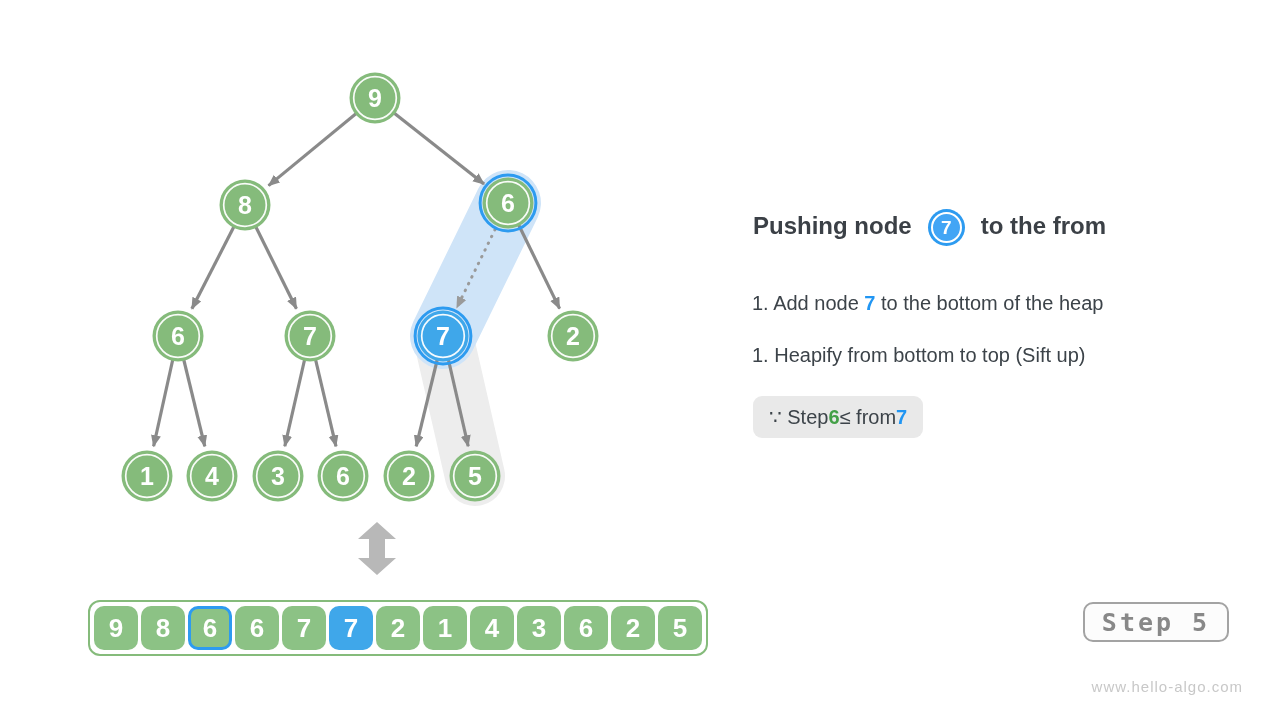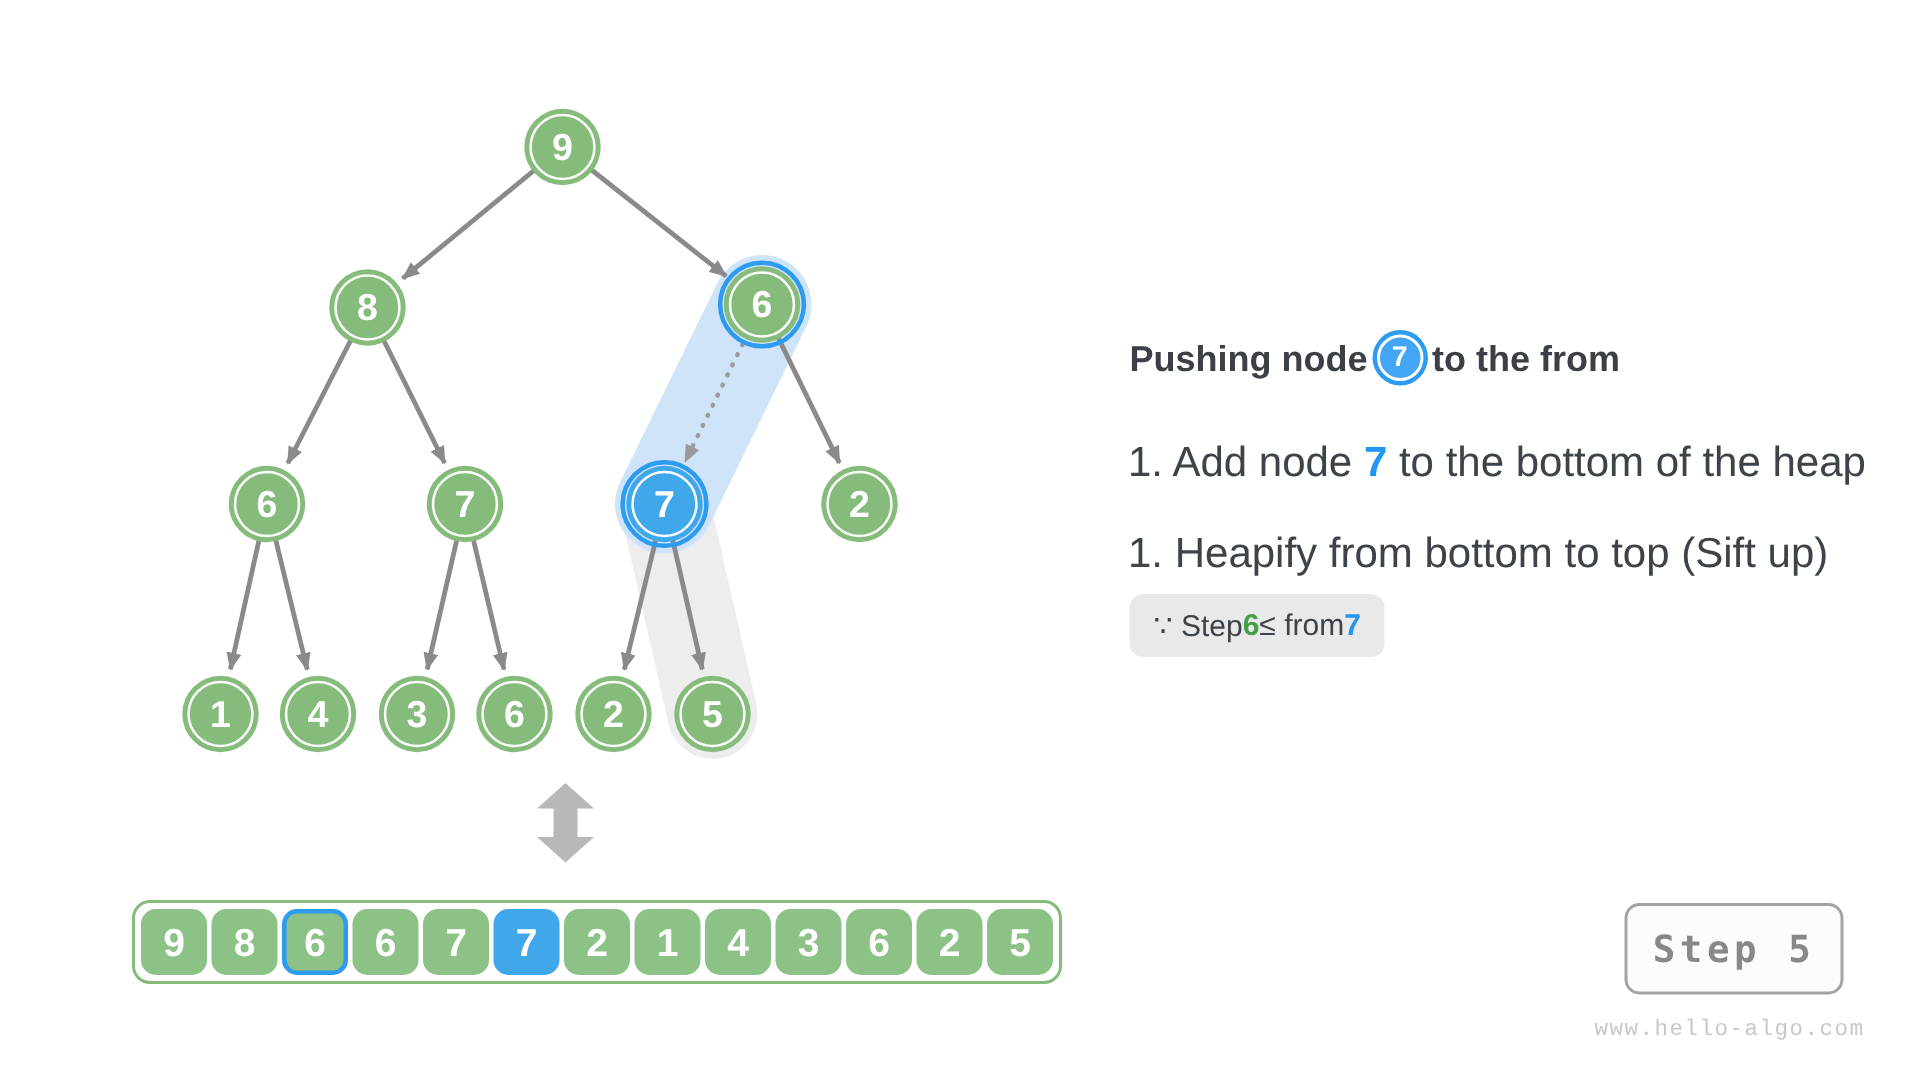--- a/index.html
+++ b/index.html
@@ -24,57 +24,57 @@
     color:#ffffff;font-size:26px;font-weight:bold;
     display:flex;align-items:center;justify-content:center;
     box-sizing:border-box;
   }
   .array-cell.outlined{border:3px solid #2d9bf0;}
   .array-cell.filled{background:#3fa7ea;}
 
   
   .panel-title{
     position:absolute;left:753px;top:212px;height:42px;
-    display:flex;align-items:flex-end;gap:3px;
+    display:flex;align-items:flex-start;gap:16px;
     font-size:24px;font-weight:bold;color:#3b4046;white-space:nowrap;
   }
   .badge{
     width:27px;height:27px;border-radius:50%;
     background:#42a5f5;border:2px solid #ffffff;
     box-shadow:0 0 0 3px #2d9bf0;
     color:#ffffff;font-size:19px;font-weight:bold;
     display:flex;align-items:center;justify-content:center;
     margin:0 3px;
   }
   .steps{
     position:absolute;left:752px;top:292px;
-    font-size:28px;color:#3c4349;white-space:nowrap;
+    font-size:20px;color:#3c4349;white-space:nowrap;
   }
   .step-line{margin-bottom:29px;}
   .seg-blue{color:#2196f3;font-weight:bold;}
   .seg-green{color:#43a047;font-weight:bold;}
   .note-box{
     position:absolute;left:753px;top:396px;height:42px;
     background:#e9e9e9;border-radius:9px;padding:0 16px;
     display:inline-flex;align-items:center;
     font-size:20px;color:#3c4349;white-space:nowrap;
   }
 
   
   .step-btn{
-    position:absolute;left:1083px;top:602px;width:146px;height:61px;
+    position:absolute;left:1083px;top:602px;width:146px;height:40px;
     border:2px solid #a3a3a3;border-radius:10px;background:#fcfcfc;
     display:flex;align-items:center;justify-content:center;
     font-family:"DejaVu Sans Mono",monospace;
     font-size:25px;font-weight:bold;color:#888888;letter-spacing:3px;
     box-sizing:border-box;
   }
   .watermark{
     position:absolute;right:37px;top:678px;
-    font-family:Liberation Mono, monospace;
+    font-family:Liberation Sans, sans-serif;
     font-size:15px;color:#c8c8c8;letter-spacing:1px;
   }
 </style>
 </head>
 <body>
 
 <div class="stage">
 
   <svg id="tree-svg" width="740" height="590" viewBox="0 0 740 590">
     <defs>

